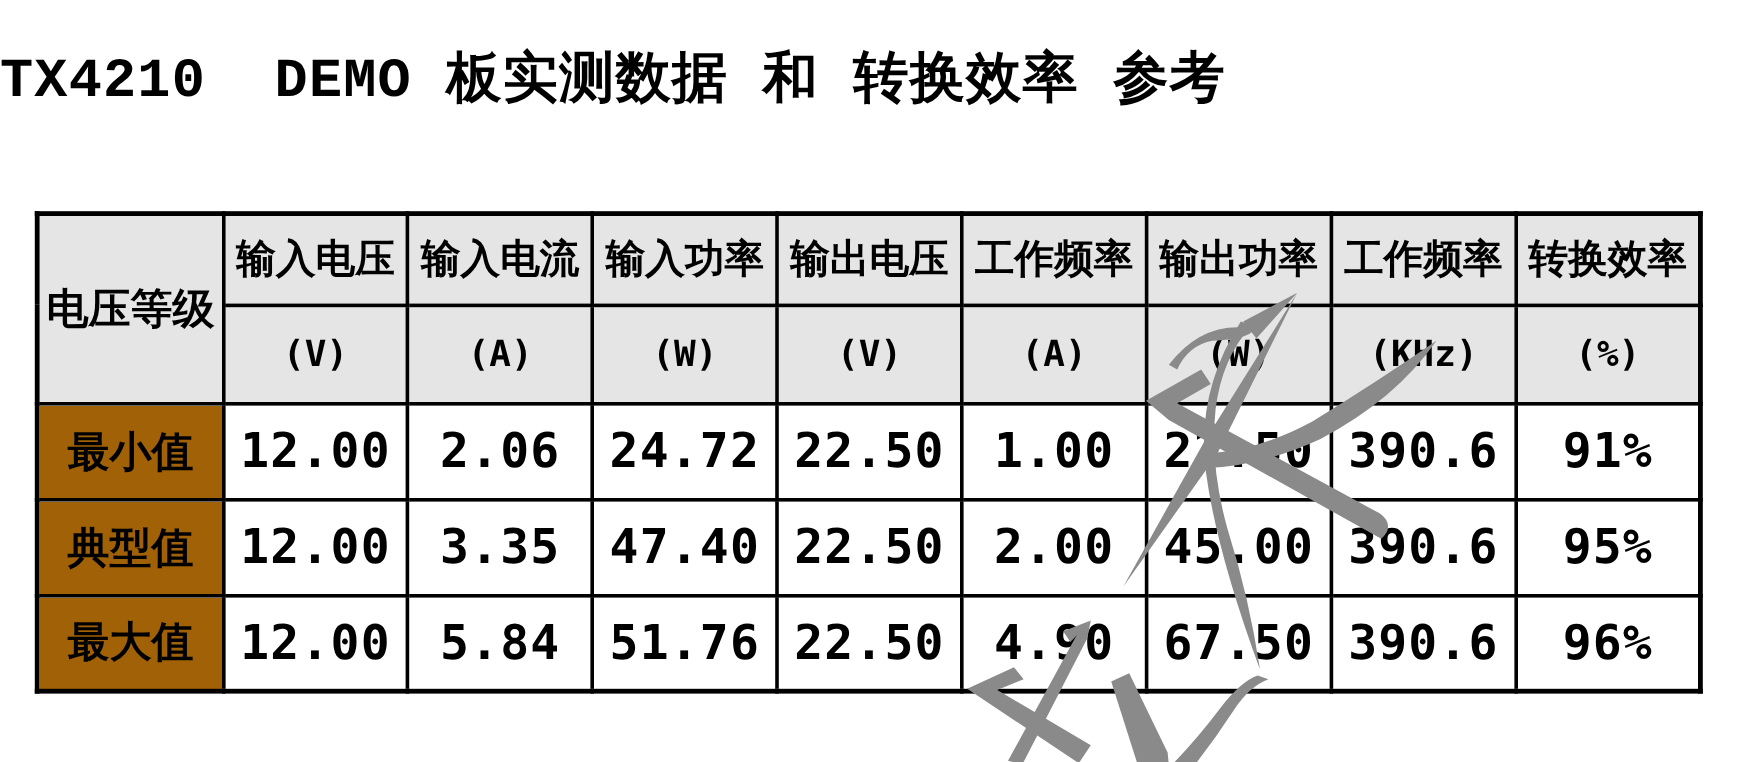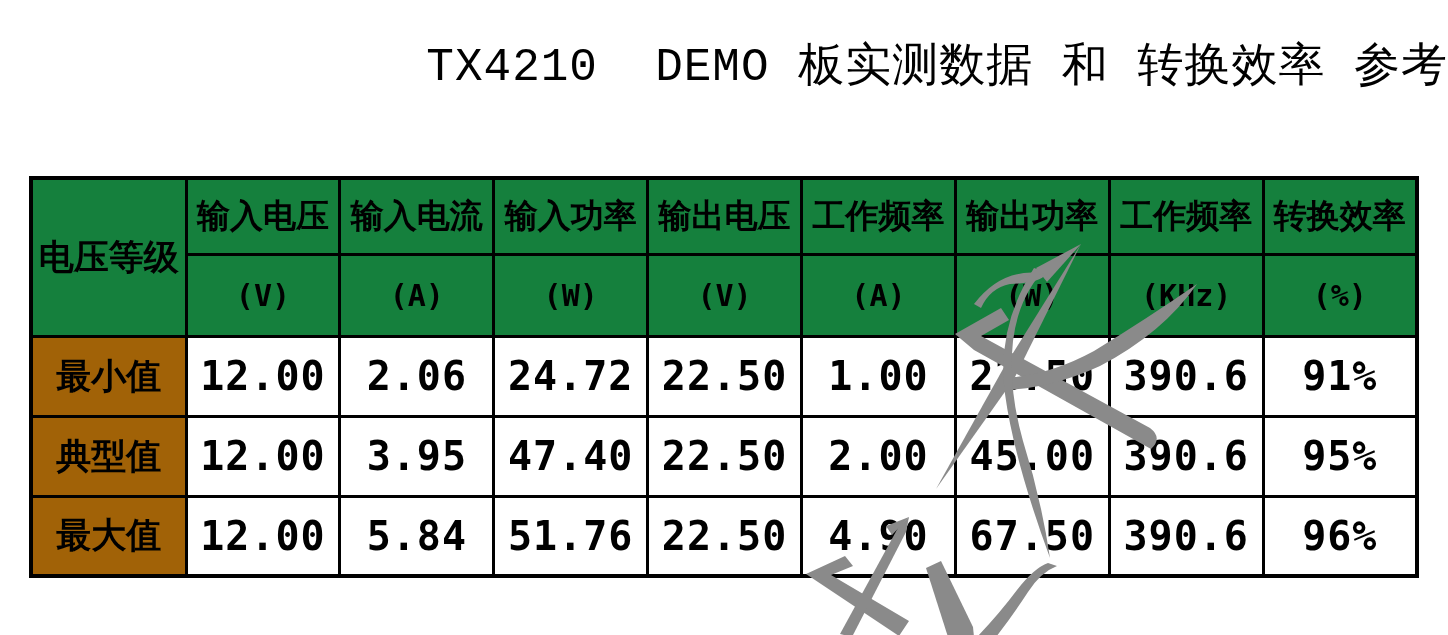--- a/index.html
+++ b/index.html
@@ -7,24 +7,24 @@
     position:relative;
     width:1448px;height:635px;
     background:#ffffff;
     overflow:hidden;
     font-family:"Liberation Sans",sans-serif;
   }
   .title{
     position:absolute;
     top:34px;left:0;width:100%;
     margin:0;
-    text-align:right;
+    text-align:left;
     color:#000;
     font-family:"Liberation Mono","DejaVu Sans Mono",monospace;
-    font-weight:400;
+    font-weight:700;
     font-size:46px;
     letter-spacing:1px;
     white-space:pre;
   }
   table.data-table{
     position:absolute;
     left:29px;top:176px;
     width:1390px;
     table-layout:fixed;
     border-collapse:collapse;
@@ -32,21 +32,21 @@
   }
   .data-table th,.data-table td{
     border:3px solid #000;
     padding:0;
     text-align:center;
     vertical-align:middle;
     color:#000;
     overflow:hidden;
   }
   .data-table thead th{
-    background:#15803d;
+    background:#e5e5e5;
   }
   tr.name-row{height:76px;}
   tr.unit-row{height:82px;}
   tbody tr{height:80px;}
   th.corner{
     font-size:35px;font-weight:700;
     font-family:"Liberation Sans",sans-serif;
   }
   th.colname{
     font-size:33px;font-weight:700;
@@ -123,21 +123,21 @@
         <td class="val">24.72</td>
         <td class="val">22.50</td>
         <td class="val">1.00</td>
         <td class="val">22.50</td>
         <td class="val">390.6</td>
         <td class="val">91%</td>
       </tr>
       <tr>
         <th class="rowlabel">典型值</th>
         <td class="val">12.00</td>
-        <td class="val">3.95</td>
+        <td class="val">3.35</td>
         <td class="val">47.40</td>
         <td class="val">22.50</td>
         <td class="val">2.00</td>
         <td class="val">45.00</td>
         <td class="val">390.6</td>
         <td class="val">95%</td>
       </tr>
       <tr>
         <th class="rowlabel">最大值</th>
         <td class="val">12.00</td>

